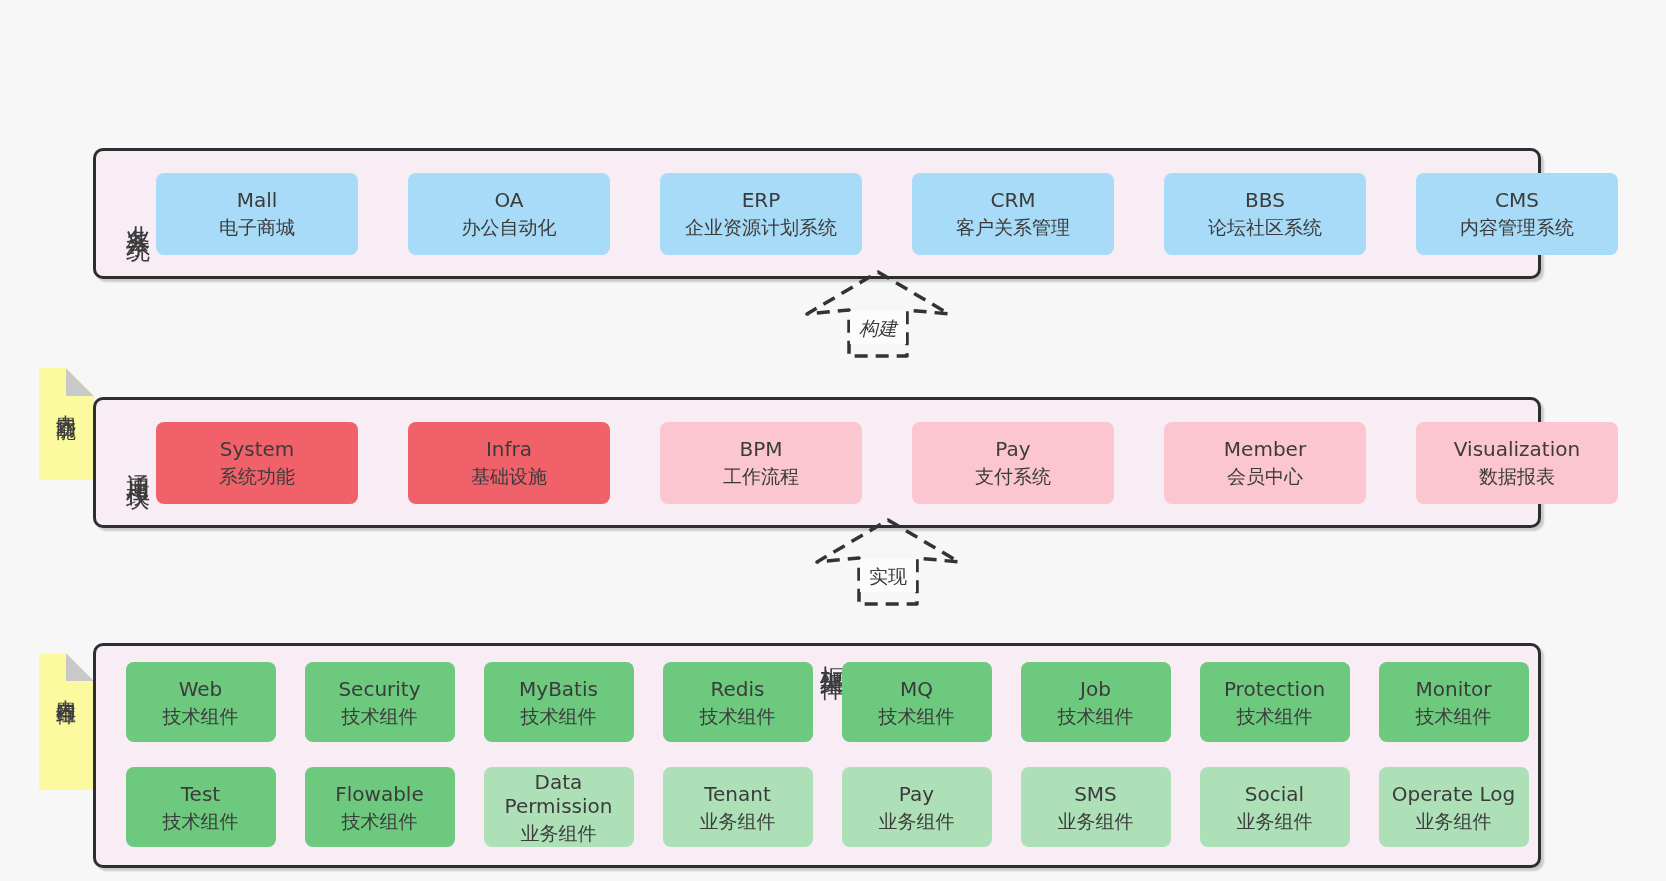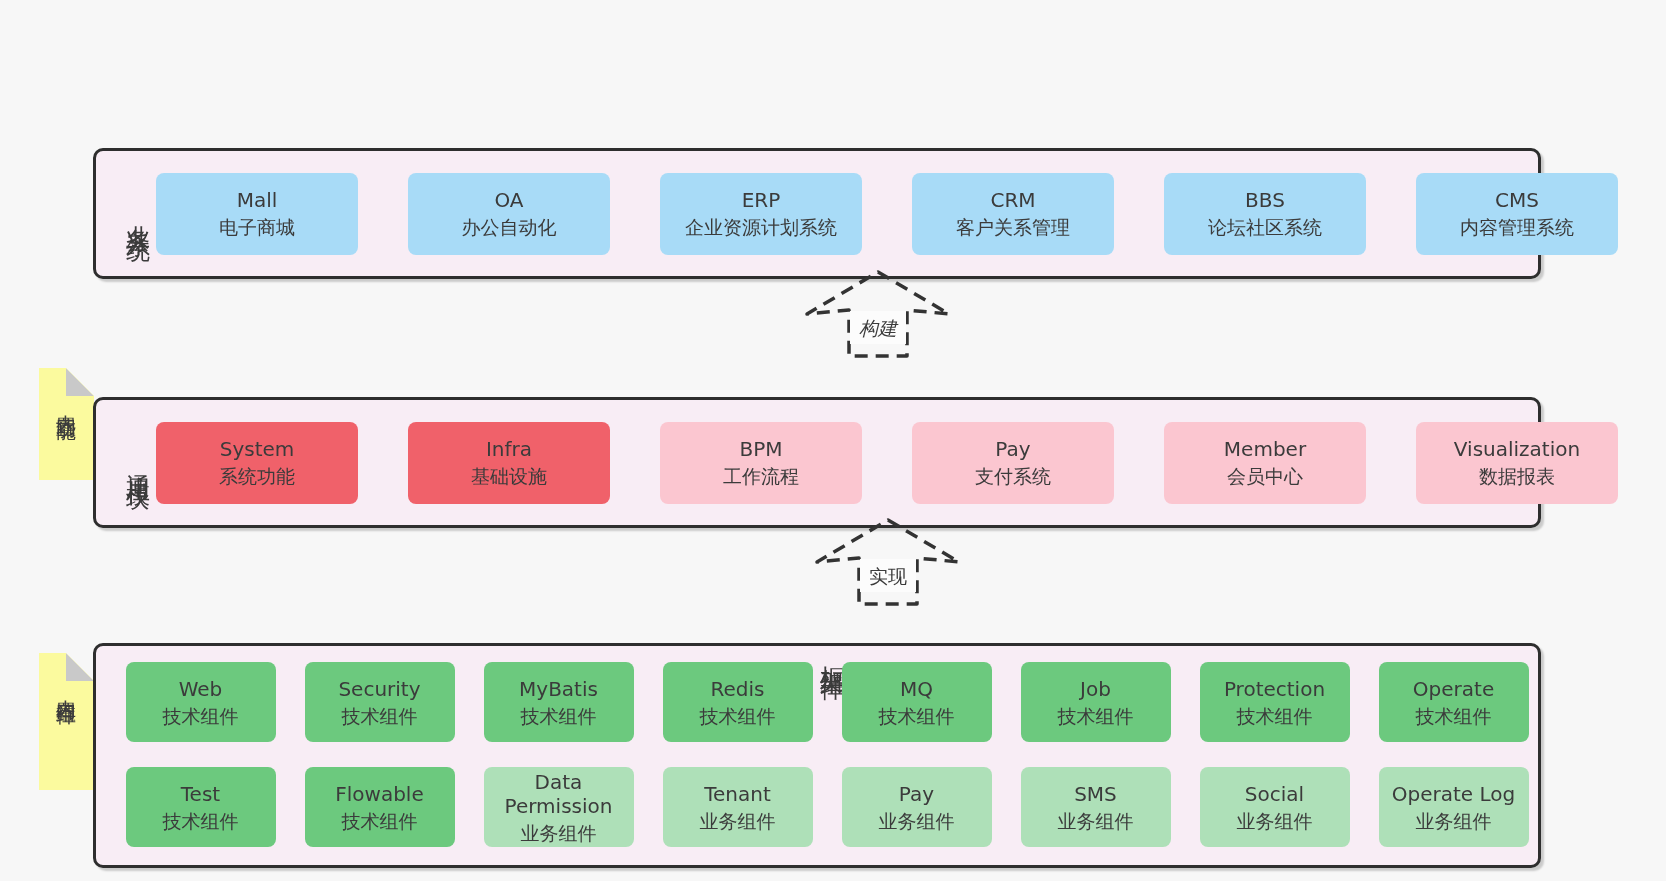--- a/index.html
+++ b/index.html
@@ -191,21 +191,21 @@
       </div>
       <div class="box sm green">
         <span class="en">Job</span>
         <span class="zh">技术组件</span>
       </div>
       <div class="box sm green">
         <span class="en">Protection</span>
         <span class="zh">技术组件</span>
       </div>
       <div class="box sm green">
-        <span class="en">Operate</span>
+        <span class="en">Monitor</span>
         <span class="zh">技术组件</span>
       </div>
     </div>
     <div class="row">
       <div class="box sm green">
         <span class="en">Test</span>
         <span class="zh">技术组件</span>
       </div>
       <div class="box sm green">
         <span class="en">Flowable</span>

